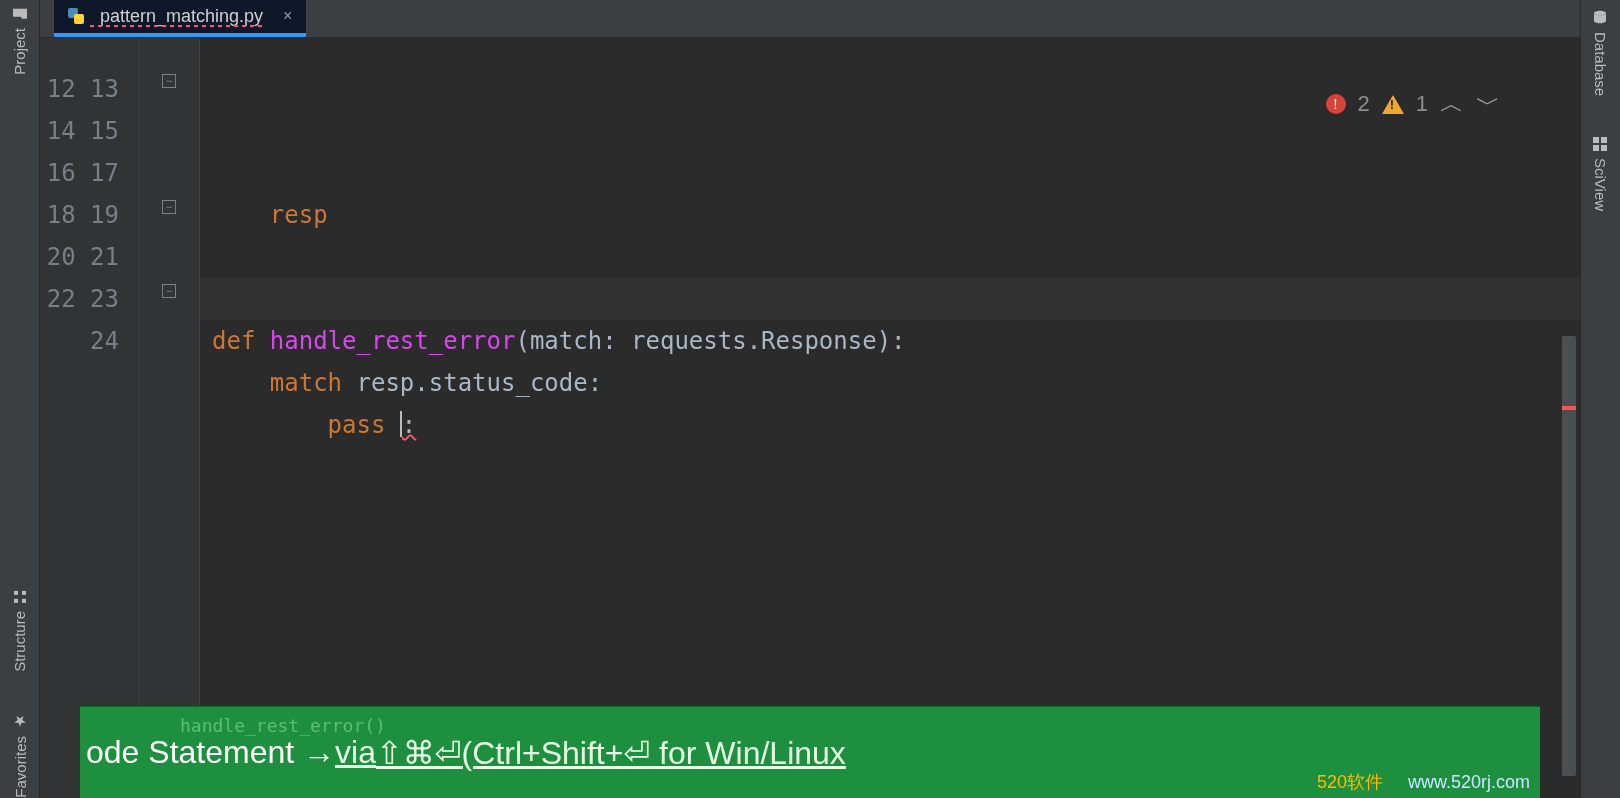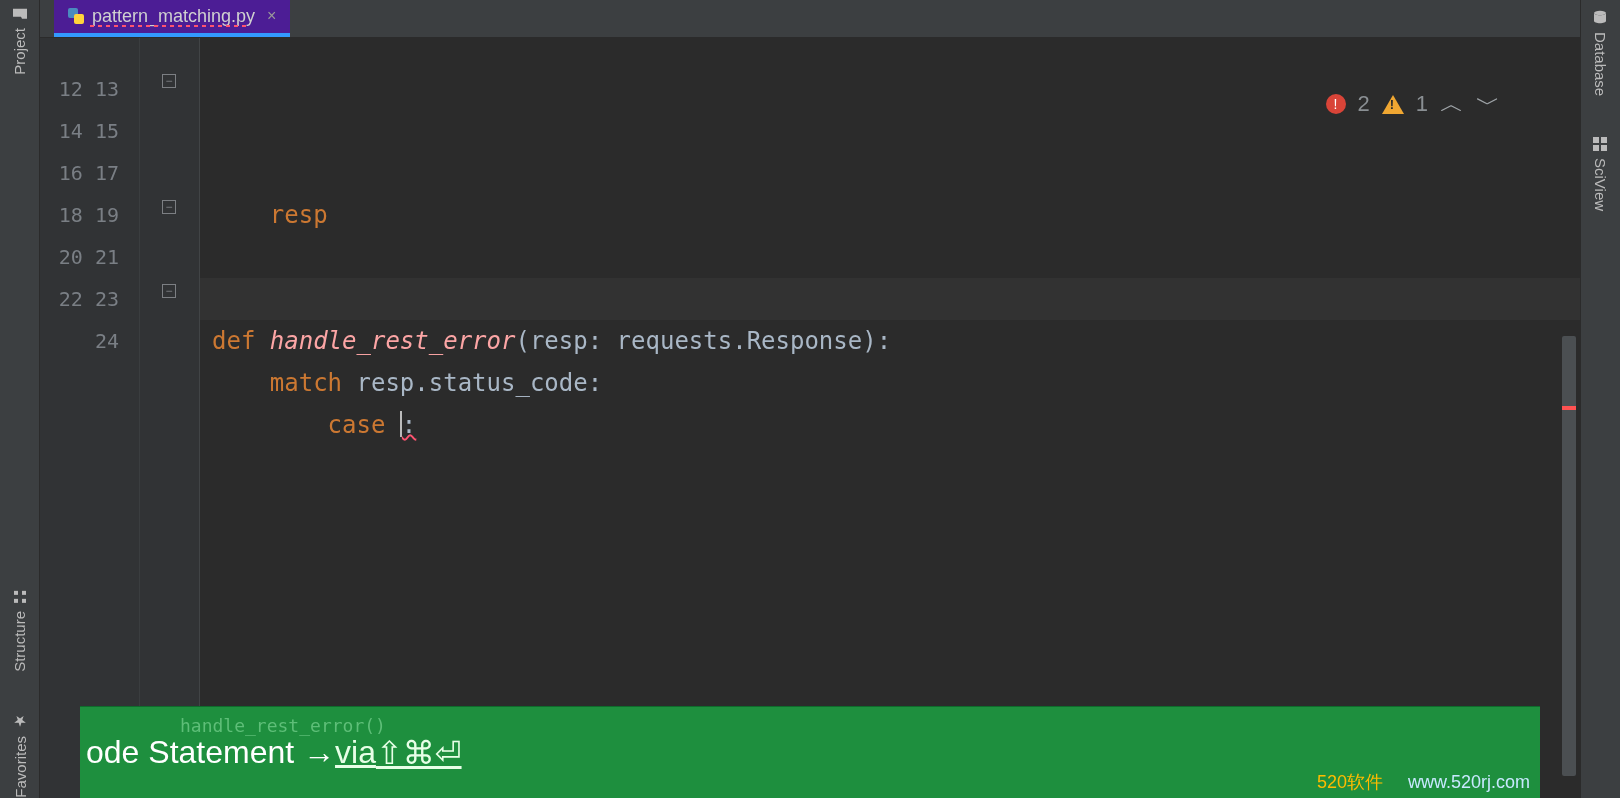--- a/index.html
+++ b/index.html
@@ -32,37 +32,37 @@
     color: #bbbbbb; font-size: 15px;
     display: flex; align-items: center; gap: 6px;
     cursor: pointer;
   }
   .center { flex: 1; display: flex; flex-direction: column; position: relative; }
   .tabbar {
     height: 38px; background: #3c3f41; display: flex; align-items: flex-end;
     padding-left: 14px; border-bottom: 1px solid #2b2b2b;
   }
   .tab {
-    height: 38px; background: #4c1d95; color: #d0d0d0;
-    display: flex; align-items: center; gap: 8px;
+    height: 38px; background: #0f172a; color: #d0d0d0;
+    display: flex; align-items: center; gap: 16px;
     padding: 0 14px; font-size: 18px;
     border-bottom: 4px solid #3399ff;
     cursor: pointer;
     position: relative;
   }
   .tab .pyicon { position: relative; width: 16px; height: 16px; }
   .tab .pyicon .b1 { position:absolute; width:10px; height:10px; background:#4b8bbe; border-radius:2px; top:0; left:0; }
   .tab .pyicon .b2 { position:absolute; width:10px; height:10px; background:#ffd43b; border-radius:2px; bottom:0; right:0; }
   .tab .underline-err { position:absolute; left:36px; right:40px; bottom:6px; height:2px;
     background: repeating-linear-gradient(90deg,#ff5370 0 4px, transparent 4px 8px); }
   .tab .close { color: #9a9a9a; font-size: 16px; margin-left: 4px; }
   .editor-area { flex: 1; display: flex; background: #2b2b2b; position: relative; }
   .gutter {
     width: 100px; background: #313335; text-align: right;
-    padding-top: 30px; color: #7a7f85; font-size: 20px;
+    padding-top: 30px; color: #7a7f85; font-size: 24px;
     font-family: "Menlo","Consolas",monospace;
     line-height: 42px; padding-right: 20px;
     border-right: 1px solid #3a3d3f;
   }
   .fold-gutter {
     width: 60px; background: #313335;
     position: relative; border-right: 1px solid #414446;
   }
   .fold-mark {
     position: absolute; width: 14px; height: 14px;
@@ -70,21 +70,21 @@
     display:flex; align-items:center; justify-content:center;
     color:#7c7f83; font-size:12px; background:#313335;
   }
   .code {
     flex: 1; padding-top: 30px; padding-left: 12px;
     font-family: "Menlo","Consolas",monospace;
     font-size: 24px; line-height: 42px;
     color: #a9b7c6; position: relative; white-space: pre;
   }
   .kw { color: #cc7832; }
-  .fn { color: #fca5a5; font-style: italic; }
+  .fn { color: #d946ef; }
   .id { color: #a9b7c6; }
   .squig { text-decoration: underline wavy #ff5370; text-decoration-thickness:2px; }
   .cursor-caret { display:inline-block; width:2px; height:26px; background:#bbbbbb; vertical-align:-4px; }
   .line-bg-current {
     position:absolute; left:0; right:0; height:42px; background:#323232; z-index:0;
   }
   .code-content { position: relative; z-index: 1; }
   .inspection {
     position: absolute; top: 50px; right: 80px;
     display: flex; align-items: center; gap: 12px;
@@ -185,23 +185,23 @@
       <div class="fold-gutter">
         <div class="fold-mark" style="top:36px">−</div>
         <div class="fold-mark" style="top:162px">−</div>
         <div class="fold-mark" style="top:246px">−</div>
       </div>
       <div class="code">
         <div class="line-bg-current" style="top:240px"></div>
         <div class="code-content"><span>    </span><span class="kw">resp</span>
 <span> </span>
 <span> </span>
-<span class="kw">def </span><span class="fn">handle_rest_error</span><span class="id">(resp: requests.Response):</span>
+<span class="kw">def </span><span class="fn">handle_rest_error</span><span class="id">(match: requests.Response):</span>
 <span>    </span><span class="kw">match </span><span class="id">resp.status_code:</span>
-<span>        </span><span class="kw">case </span><span class="cursor-caret"></span><span class="id squig">:</span>
+<span>        </span><span class="kw">pass </span><span class="cursor-caret"></span><span class="id squig">:</span>
         </div>
       </div>
 
       <div class="inspection">
         <span class="insp-err">!</span>
         <span>2</span>
         <span class="insp-warn"></span>
         <span>1</span>
         <span class="chev">︿</span>
         <span class="chev">﹀</span>
@@ -211,20 +211,21 @@
         <div class="scroll-thumb" style="top:260px; height:440px"></div>
         <div class="stripe-mark" style="top:330px; background:#ff5252"></div>
       </div>
     </div>
 
     <div class="banner">
       <span class="banner-ghost">handle_rest_error()</span>
       <span>ode Statement → </span>
         <span class="thin"> via </span>
         <span class="thin">⇧⌘⏎</span>
+        <span class="thin"> (Ctrl+Shift+⏎ for Win/Linux</span>
     </div>
 
     <div class="watermark">
       <span class="orange">520软件</span>
       <span>www.520rj.com</span>
     </div>
   </div>
 
   <div class="right-rail">
     <div class="rail-item-r">

